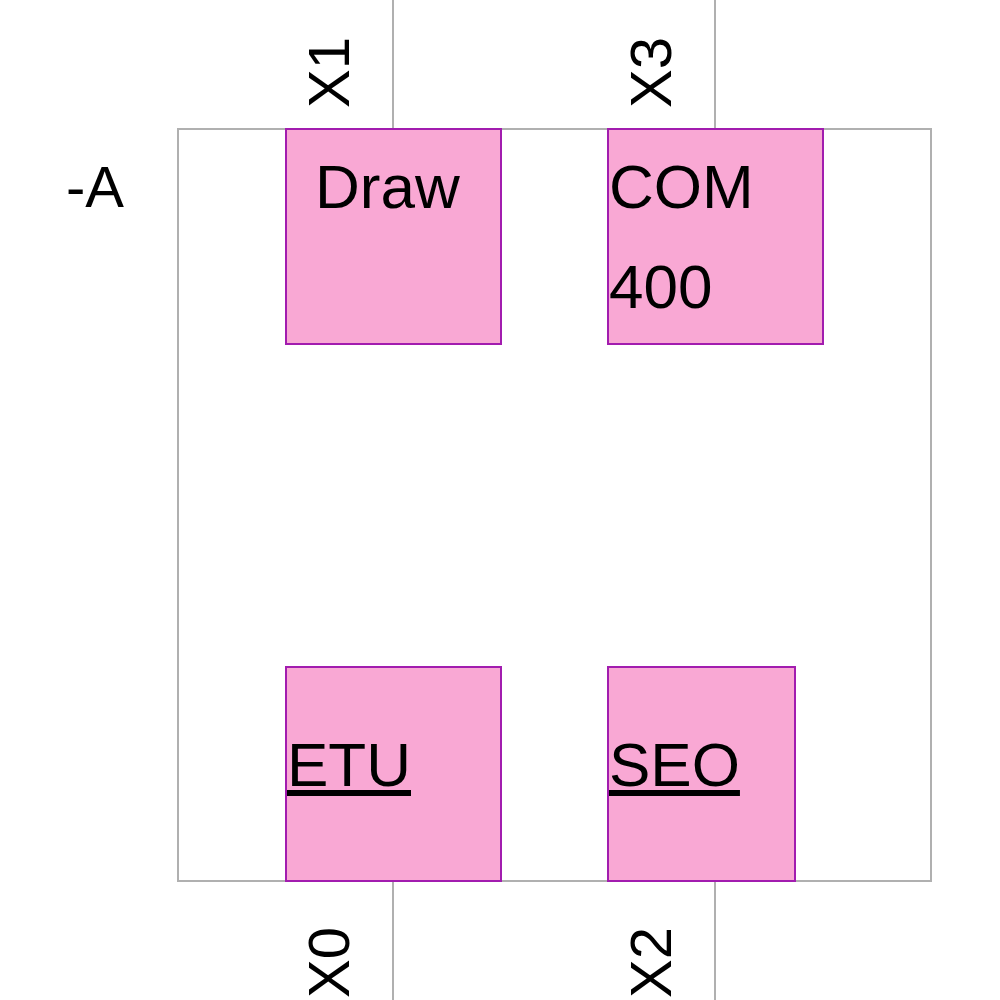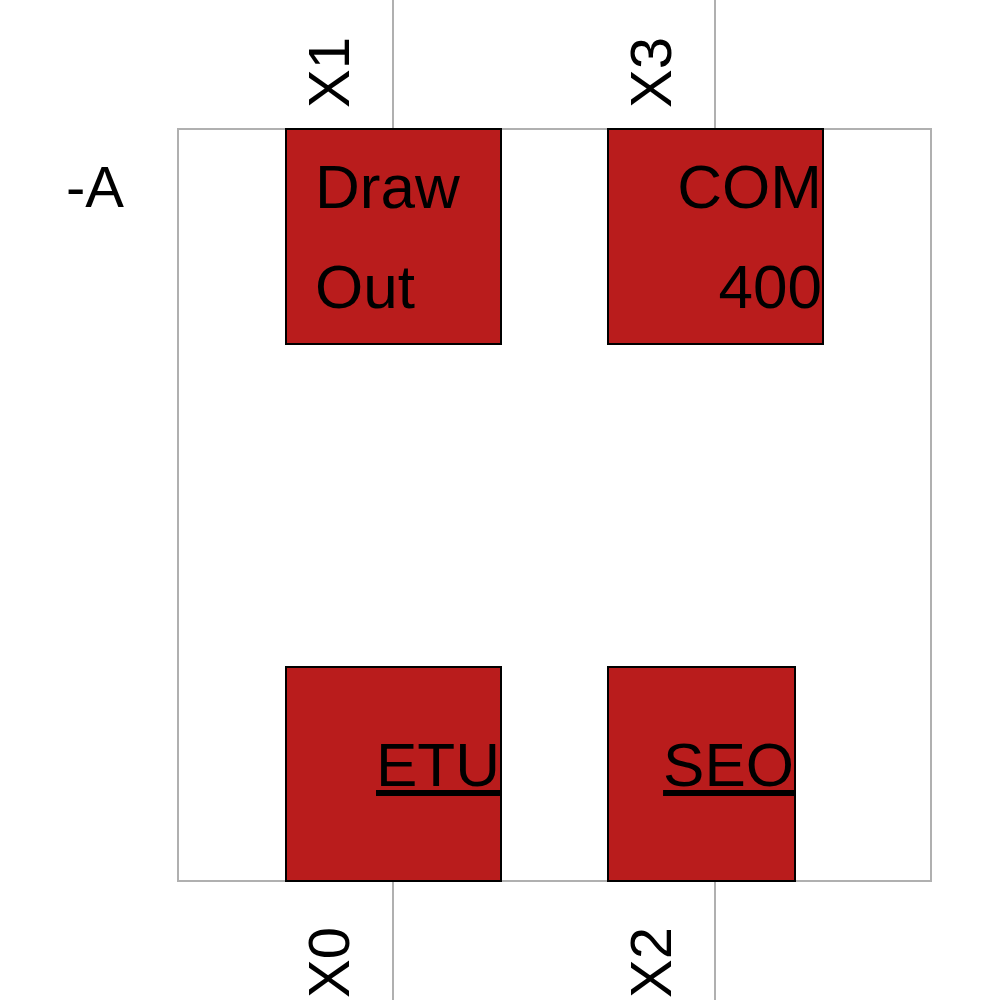--- a/index.html
+++ b/index.html
@@ -33,37 +33,37 @@
   #outer-enclosure {
     left: 177px;
     top: 128px;
     width: 755px;
     height: 754px;
   }
 
   
   .module {
     position: absolute;
-    border: 2px solid #000000;
+    border: 2px solid #a21caf;
     box-sizing: border-box;
-    background: #b91c1c;
+    background: #f9a8d4;
     color: #000000;
     padding-left: 40px;
   }
   .module-text {
     position: absolute;
     left: 0;
     width: 100%;
     color: #000000;
     font-size: 62px;
     line-height: 1.0;
     white-space: pre;
   }
   .txt-left  { text-align: left;   padding-left: 28px; box-sizing: border-box; }
-  .txt-center{ text-align: right; }
+  .txt-center{ text-align: left; }
 
   #module-draw-out { left: 285px; top: 128px; width: 217px; height: 217px; }
   #module-com      { left: 607px; top: 128px; width: 217px; height: 217px; }
   #module-etu      { left: 285px; top: 666px; width: 217px; height: 216px; }
   #module-seo      { left: 607px; top: 666px; width: 189px; height: 216px; }
 
   
   .line-1 { top: 26px; }
   .line-2 { top: 126px; }
   .line-mid { top: 66px; text-decoration: underline; }
@@ -115,21 +115,20 @@
   <div class="vline" id="stem-x0"></div>
   <div class="vline" id="stem-x2"></div>
 
   <div class="terminal-label" id="label-x1">X1</div>
   <div class="terminal-label" id="label-x3">X3</div>
   <div class="terminal-label" id="label-x0">X0</div>
   <div class="terminal-label" id="label-x2">X2</div>
 
   <div class="module" id="module-draw-out">
     <div class="module-text txt-left line-1">Draw</div>
-    <div class="module-text txt-left line-2">Out</div>
   </div>
 
   <div class="module" id="module-com">
     <div class="module-text txt-center line-1">COM</div>
     <div class="module-text txt-center line-2">400</div>
   </div>
 
   <div class="module" id="module-etu">
     <div class="module-text txt-center line-mid">ETU</div>
   </div>

